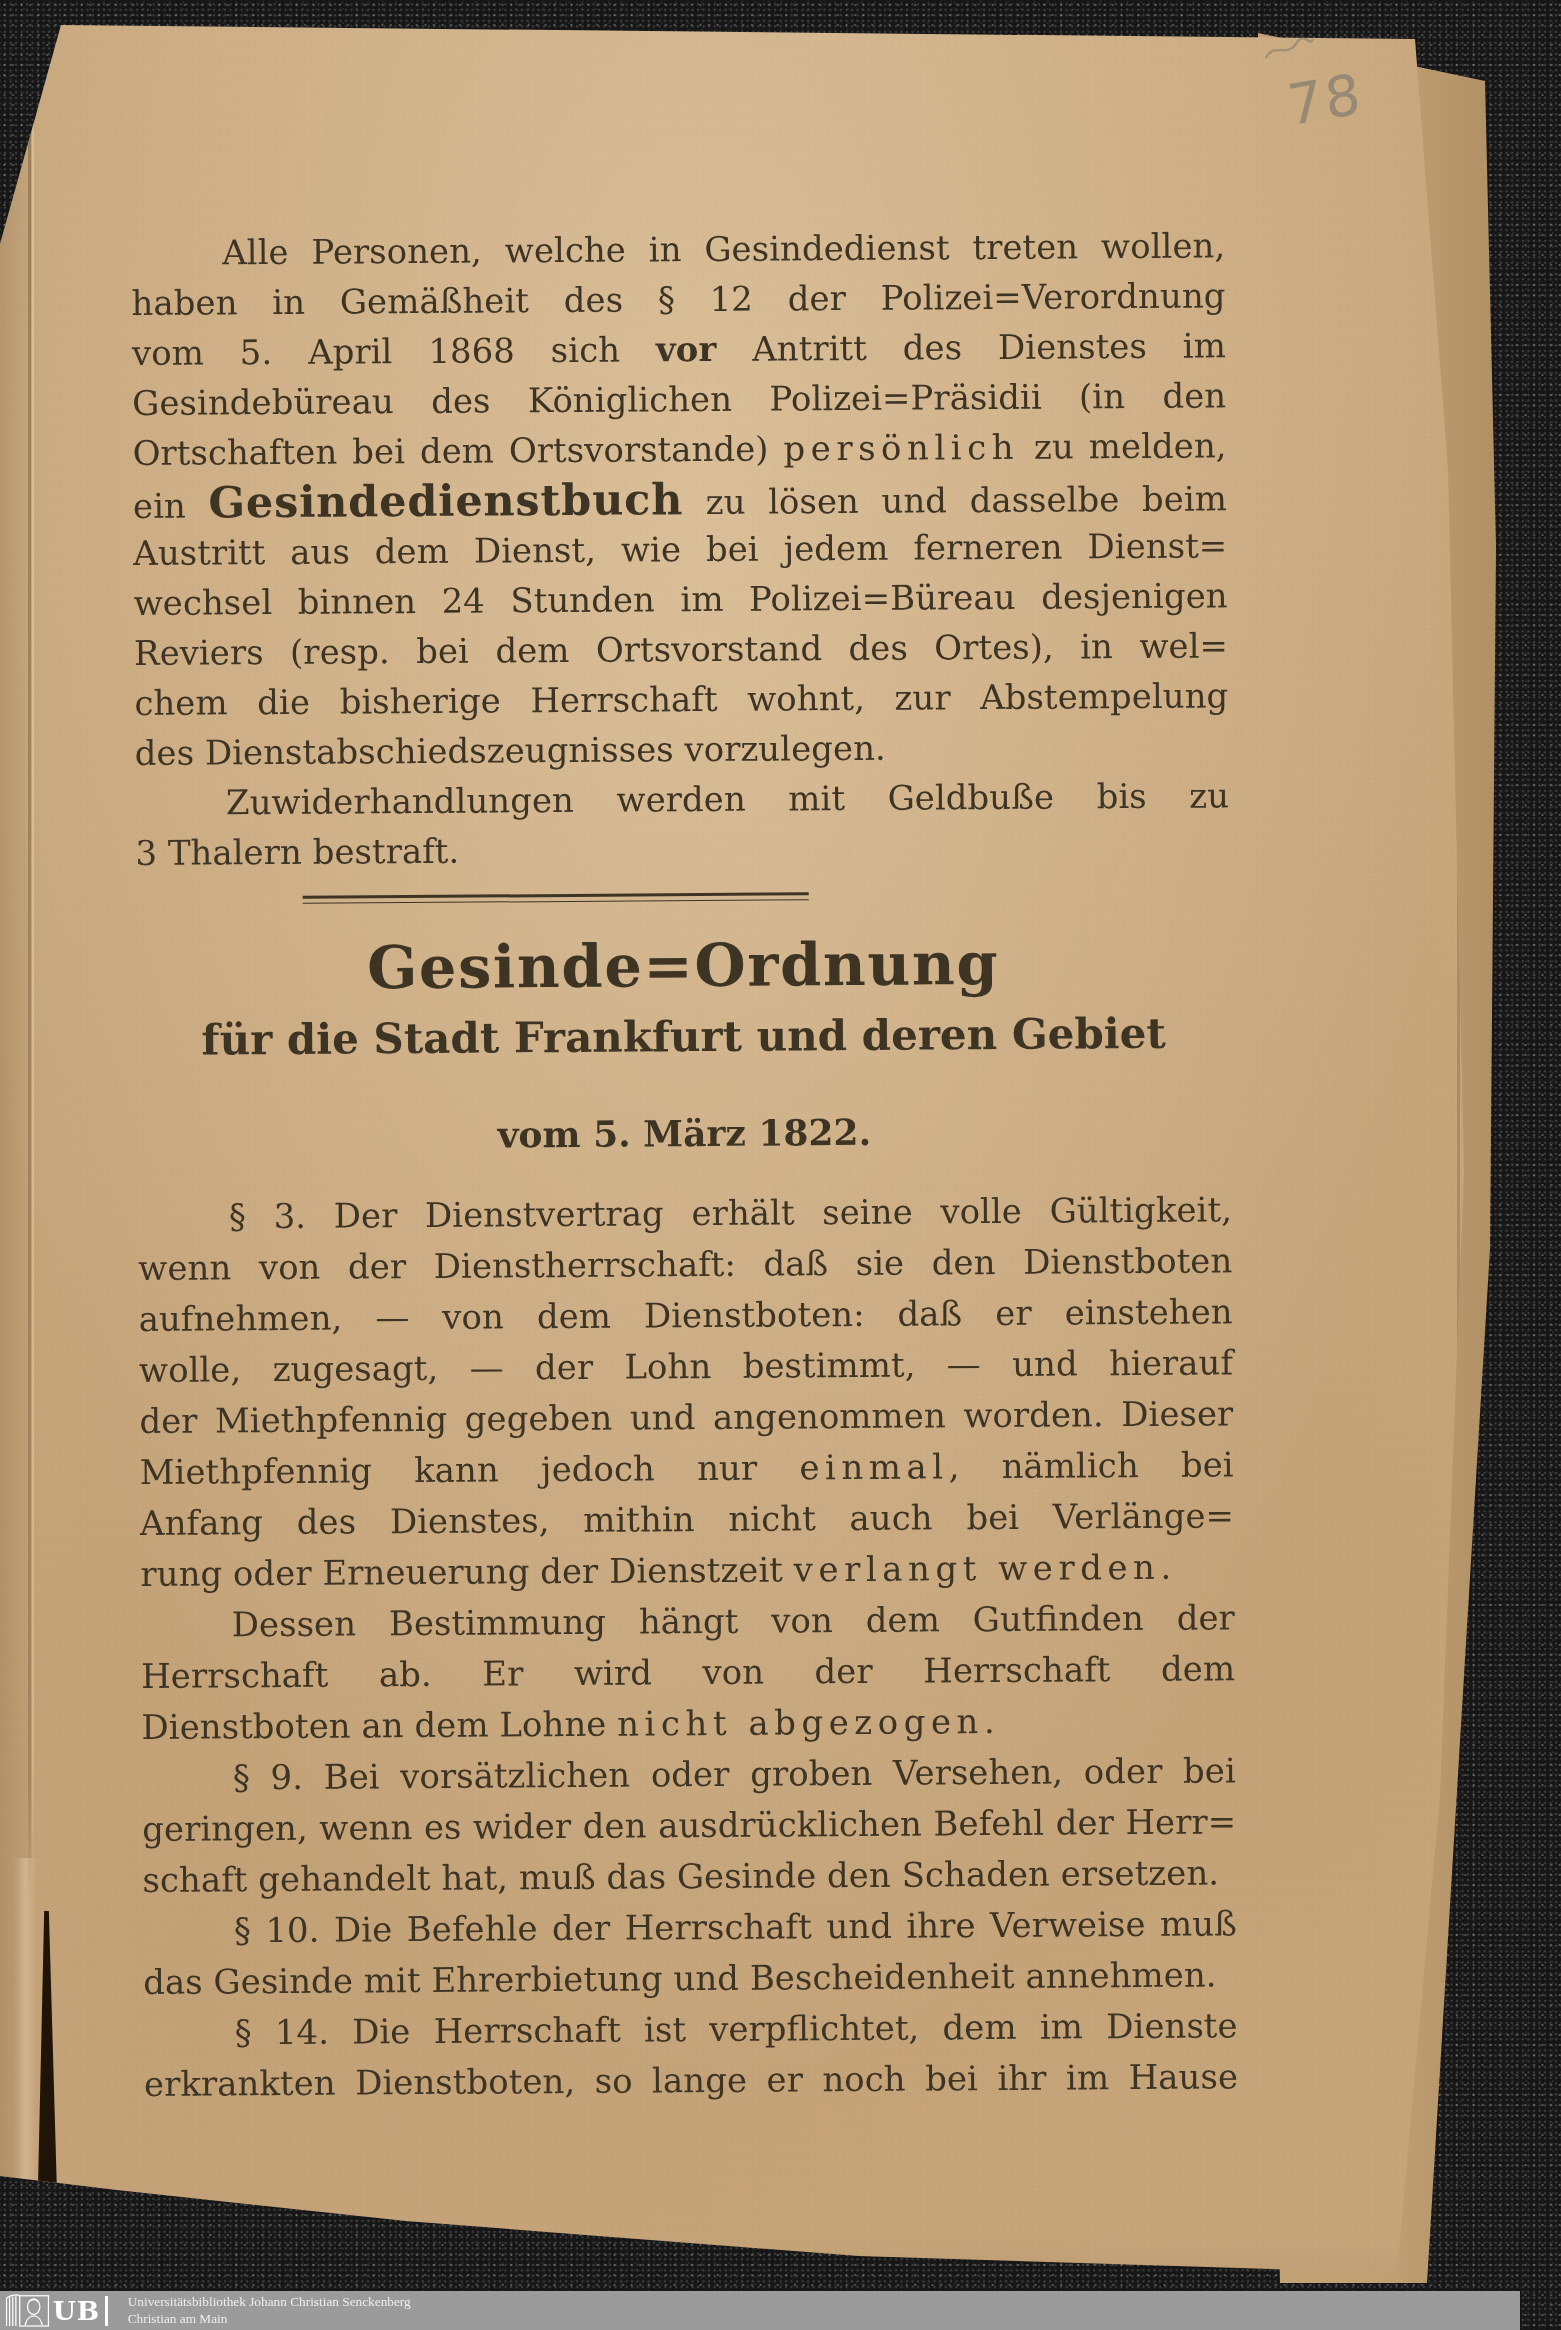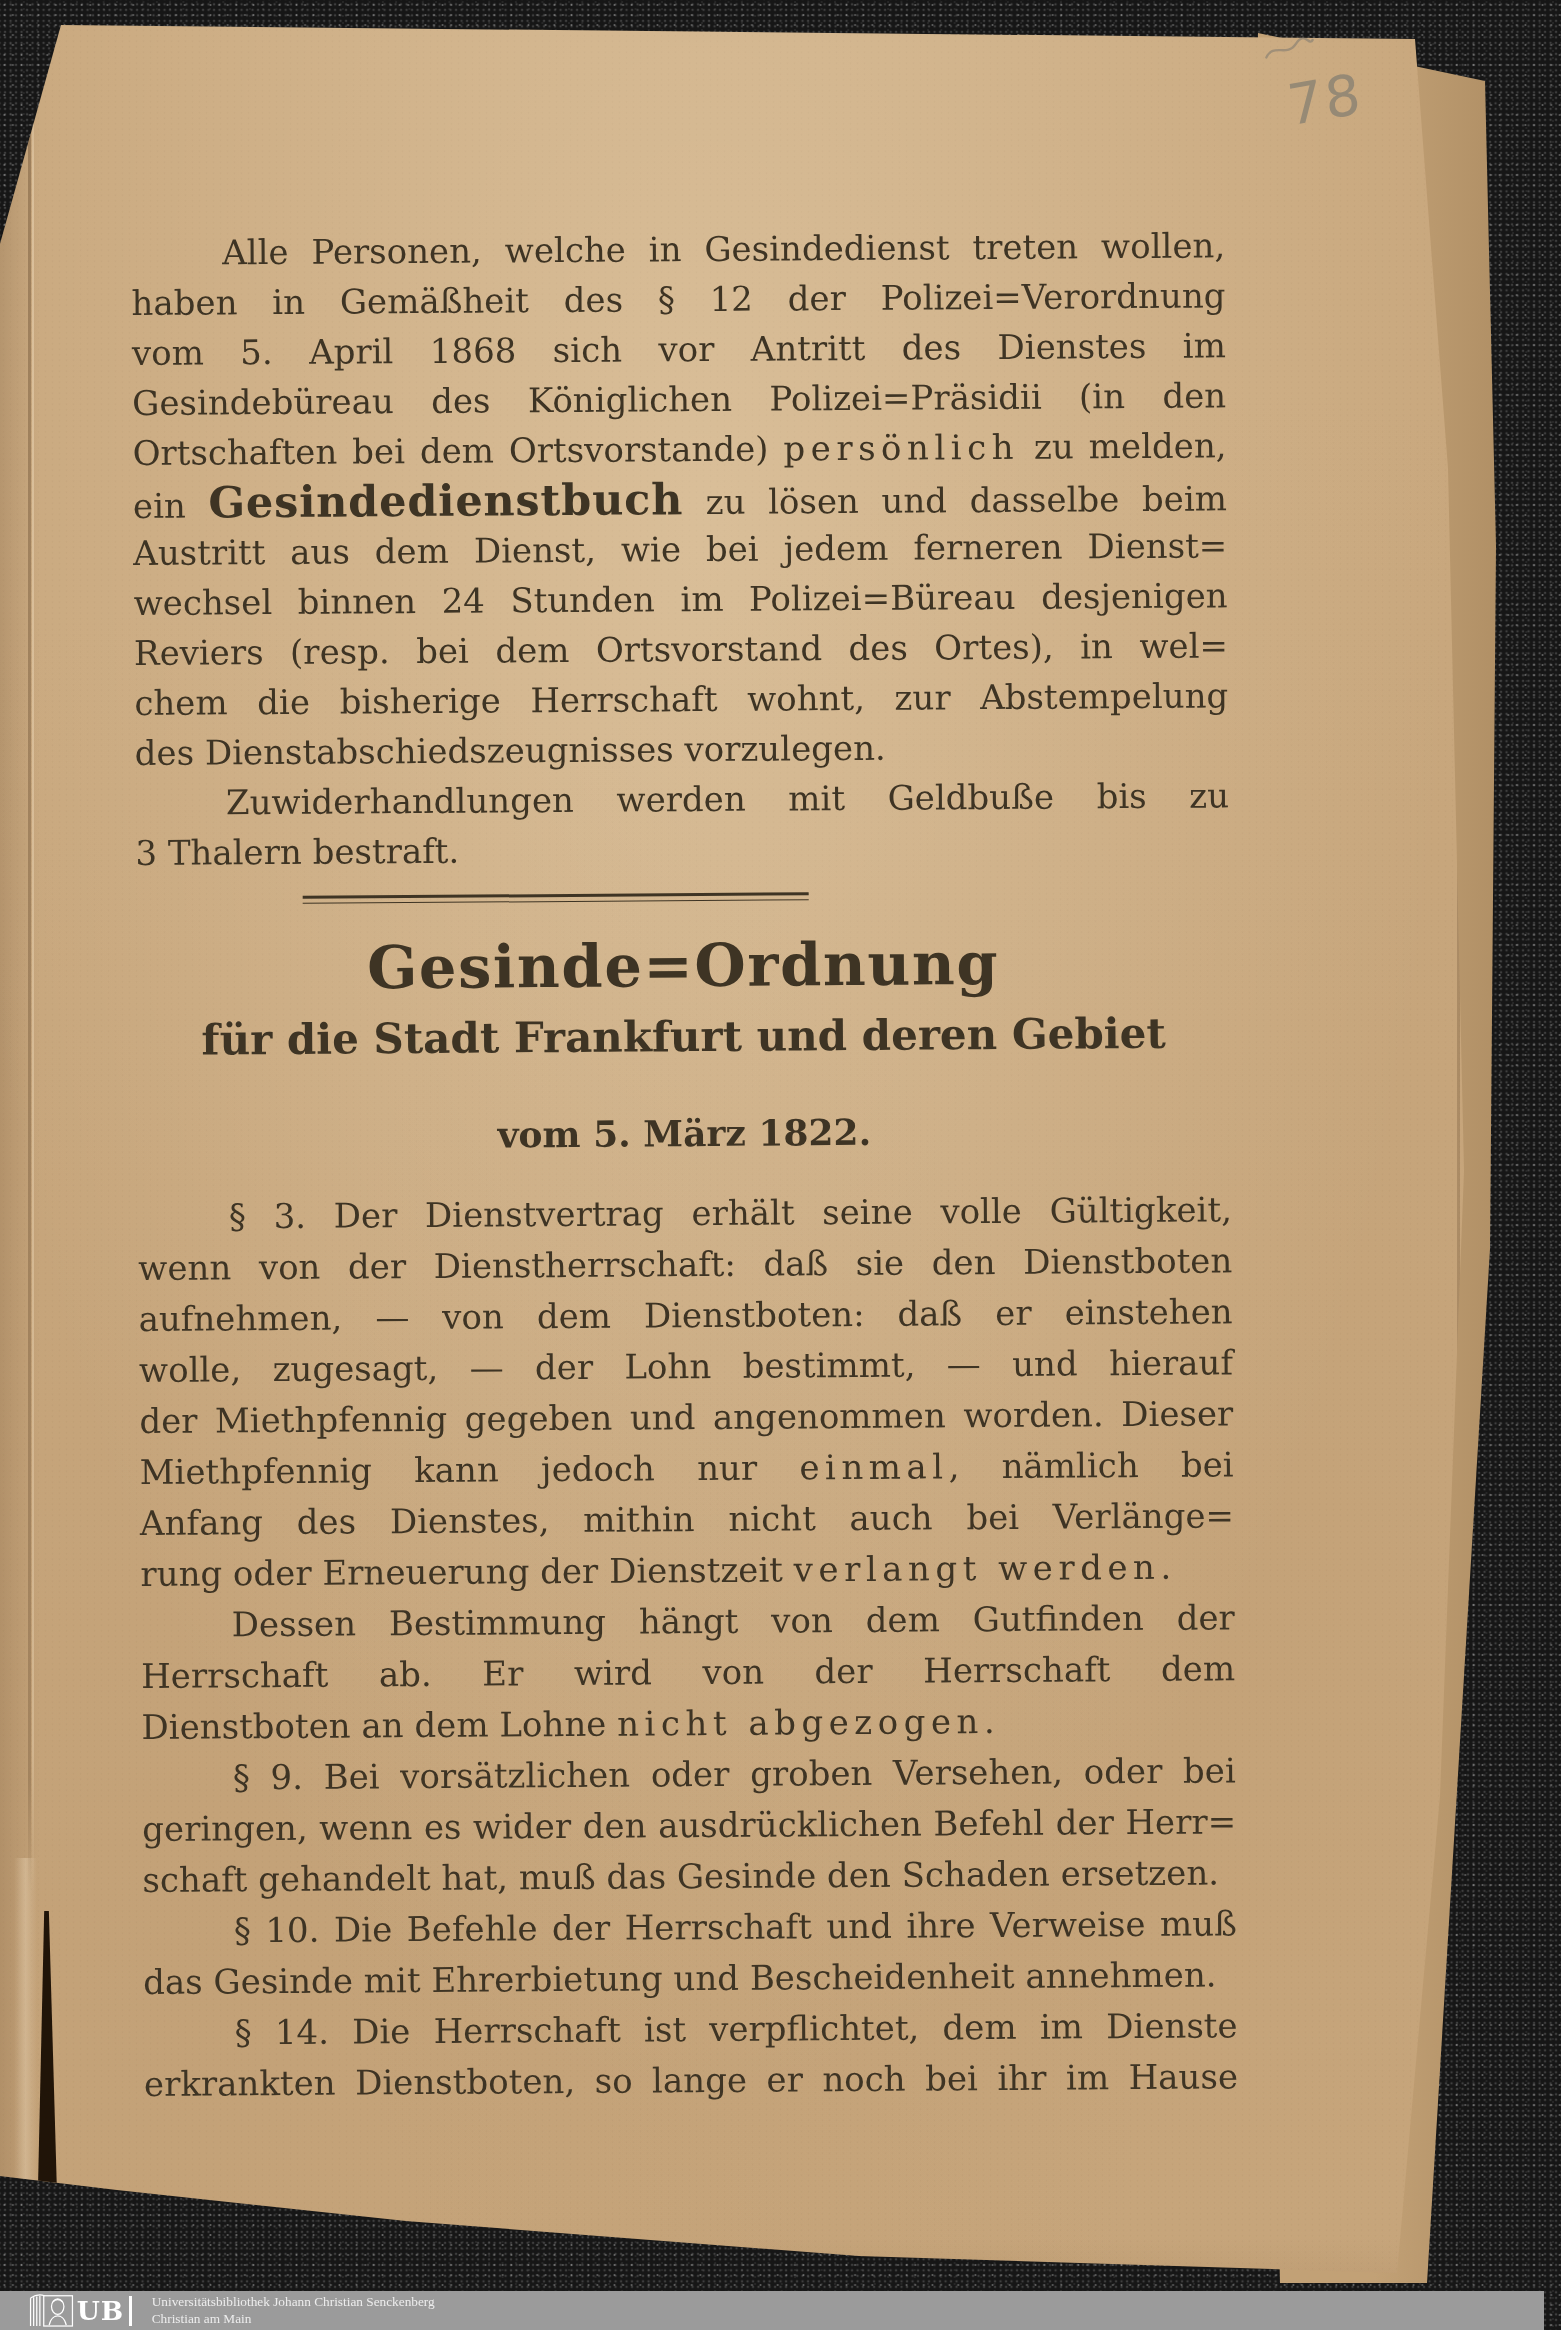--- a/index.html
+++ b/index.html
@@ -76,21 +76,21 @@
   .line{
     text-align:justify;
     -moz-text-align-last:justify;
     text-align-last:justify;
     font-size:34px;
   }
   #intro-lines .line{height:50px;line-height:50px;}
   #body-lines .line{height:51px;line-height:51px;}
   .line.indent{text-indent:91px;}
   .line.end{text-align-last:left;-moz-text-align-last:left;}
-  .b{font-weight:normal;}
+  .b{font-weight:bold;}
   .sp{letter-spacing:5.5px;}
   .big{font-size:43px;font-weight:bold;letter-spacing:0.8px;}
   .rule{
     margin:19px 0 0 167px;width:506px;height:3.9px;
     border-top:3.1px solid var(--ink);
     border-bottom:1.6px solid var(--ink);
   }
   .h-title{
     margin-top:31px;text-align:center;
     font-size:59px;font-weight:bold;line-height:67px;letter-spacing:1.6px;
@@ -108,21 +108,21 @@
     position:absolute;left:1287px;top:67px;
     font-family:"DejaVu Sans", sans-serif;
     font-size:56px;color:var(--pencil);
     transform:rotate(-10deg) skewX(-4deg);
     opacity:.85;letter-spacing:2.3px;
   }
   .squiggle{position:absolute;left:1262px;top:37px;opacity:.7;transform:rotate(-8deg);}
   .footer{
     position:absolute;left:0;top:2291px;width:1520px;height:39px;
     background:var(--footer-bar);
-    display:flex;align-items:center;z-index:5;padding-left:24px;
+    display:flex;align-items:center;z-index:5;
   }
   .logo{display:flex;align-items:center;margin-left:4.7px;height:33px;}
   .ub{
     font-family:"DejaVu Serif", serif;font-weight:bold;
     font-size:26.5px;color:#ffffff;margin-left:3.1px;letter-spacing:0.8px;
   }
   .logo-endbar{width:2.3px;height:30px;background:#ffffff;margin-left:5.5px;}
   .footer-text{
     margin-left:20px;
     font-family:Liberation Serif, serif;

